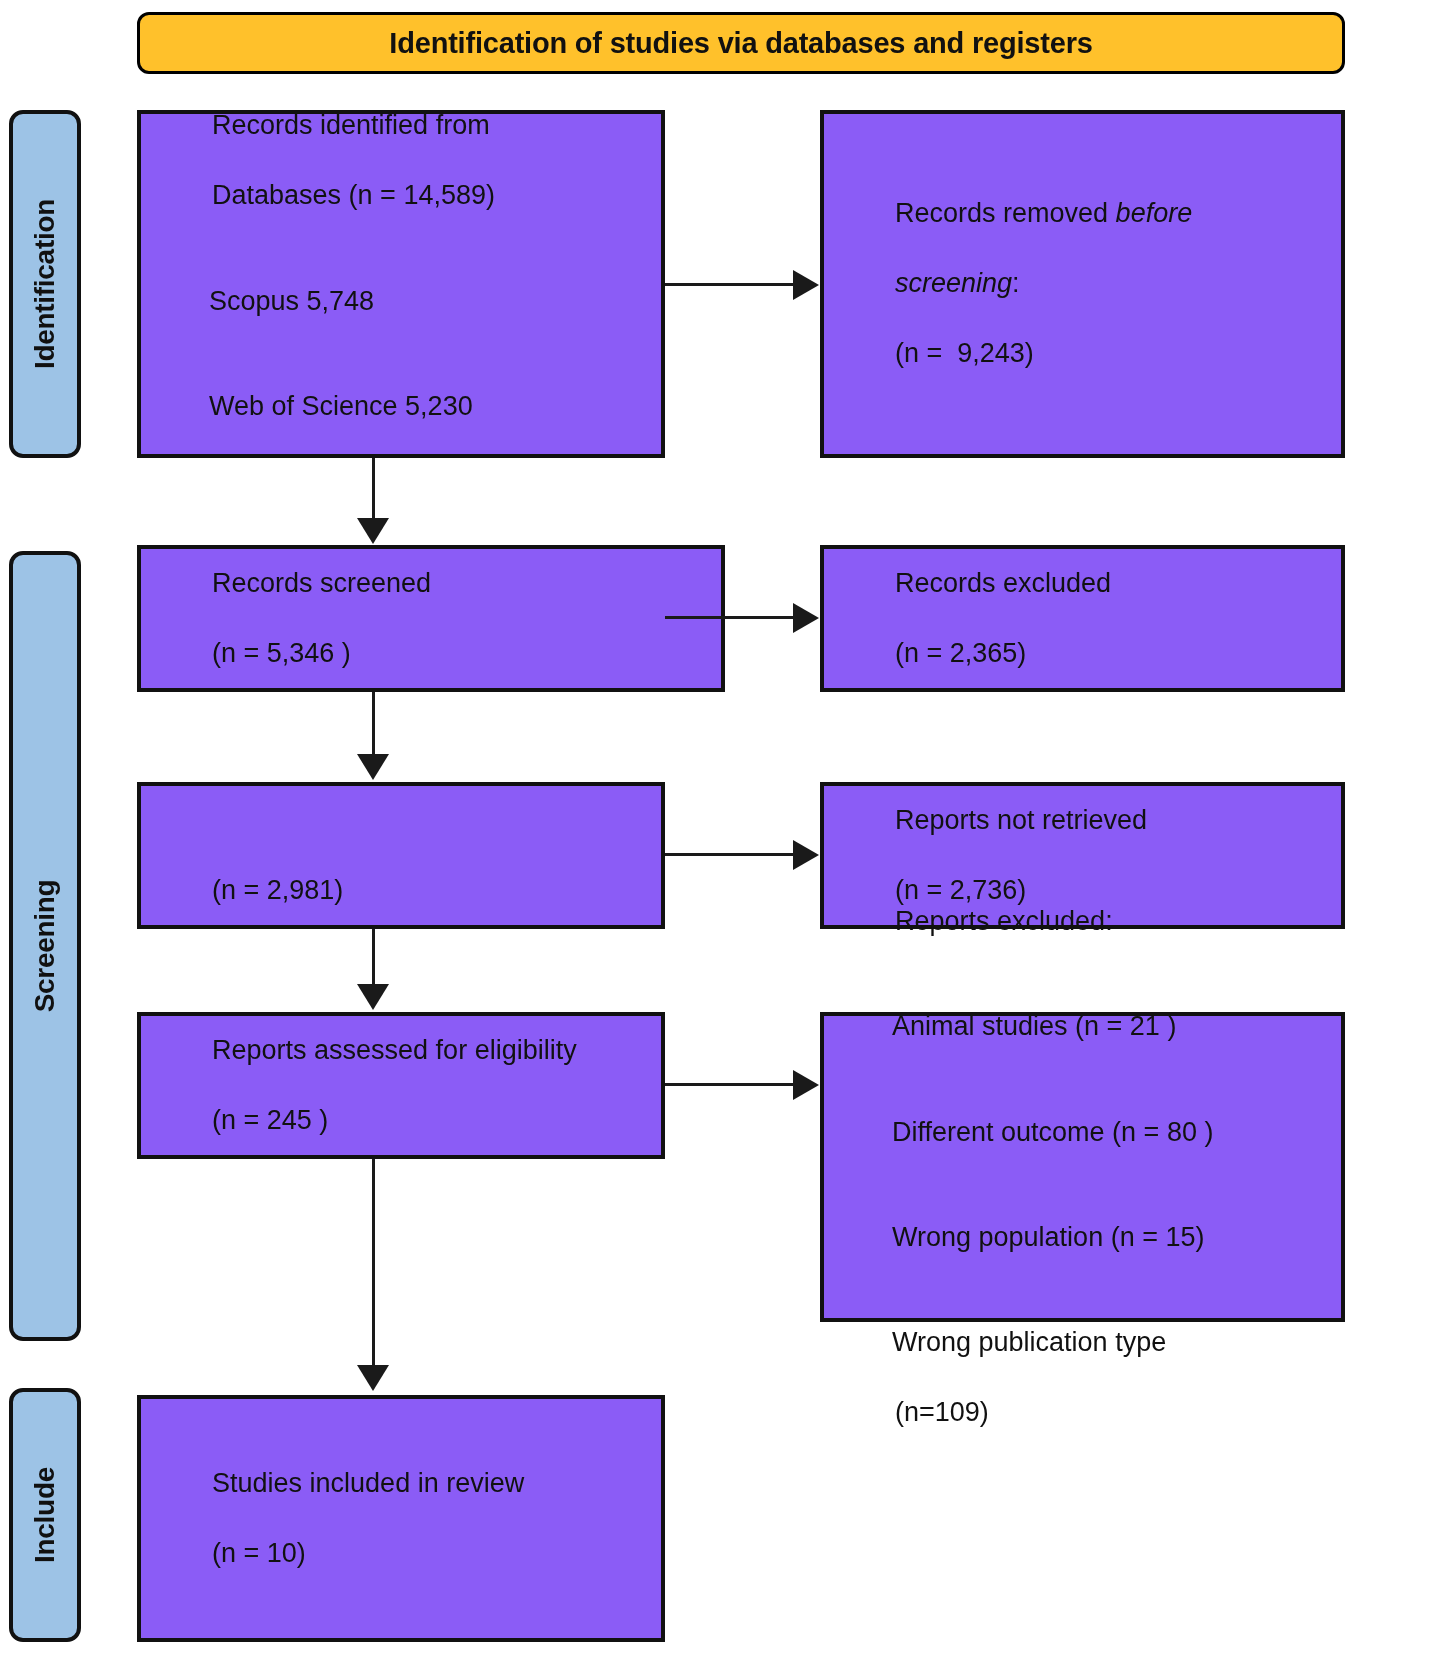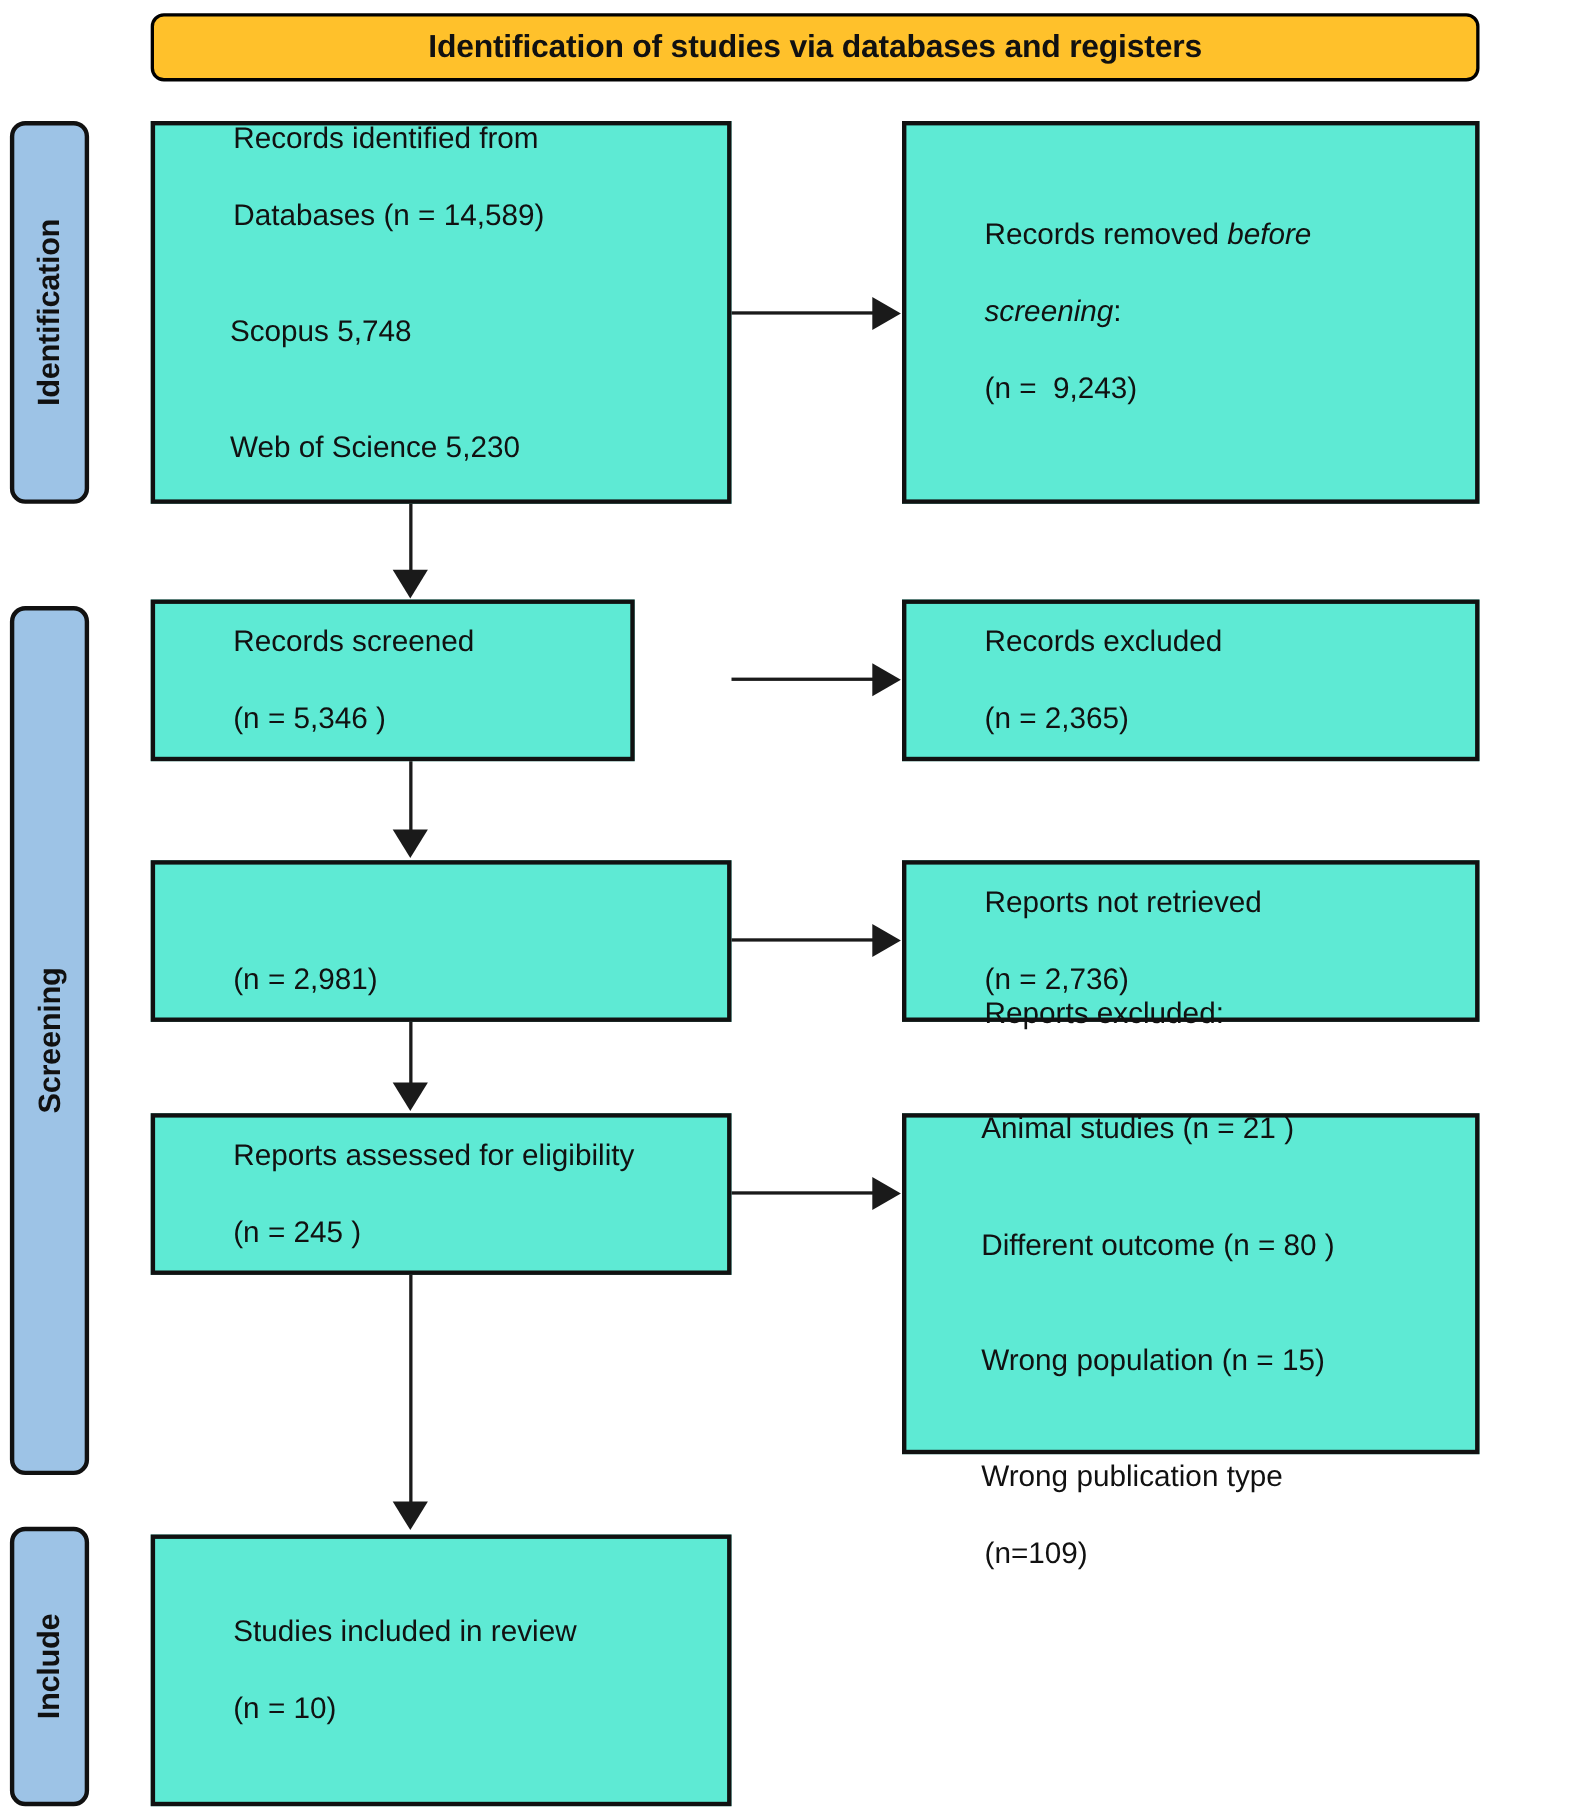--- a/index.html
+++ b/index.html
@@ -62,21 +62,21 @@
     color: #111111;
     letter-spacing: -0.3px;
   }
   #phase-identification { top: 110px;  height: 348px; }
   #phase-screening     { top: 551px;  height: 790px; }
   #phase-include       { top: 1388px; height: 254px; }
 
   
   .box {
     position: absolute;
-    background: #5eead4;
+    background: #8b5cf6;
     border: 4px solid #111111;
     box-sizing: border-box;
     padding: 0;
   }
   .box-inner {
     position: absolute;
     left: 26px;
     right: 14px;
     top: 50%;
     transform: translateY(-50%);
@@ -84,21 +84,21 @@
     line-height: 1.30;
     color: #111111;
     white-space: pre-wrap;
   }
   .ind { display: block; padding-left: 42px; }
   .ital { font-style: italic; }
 
   
   #box-identified   { left: 137px; top: 110px;  width: 528px; height: 348px; }
   #box-removed      { left: 820px; top: 110px;  width: 525px; height: 348px; }
-  #box-screened     { left: 137px; top: 545px;  width: 440px; height: 147px; padding-left: 19px; }
+  #box-screened     { left: 137px; top: 545px;  width: 588px; height: 147px; padding-left: 19px; }
   #box-excluded     { left: 820px; top: 545px;  width: 525px; height: 147px; }
   #box-sought       { left: 137px; top: 782px;  width: 528px; height: 147px; }
   #box-notretrieved { left: 820px; top: 782px;  width: 525px; height: 147px; }
   #box-assessed     { left: 137px; top: 1012px; width: 528px; height: 147px; }
   #box-repexcluded  { left: 820px; top: 1012px; width: 525px; height: 310px; }
   #box-included     { left: 137px; top: 1395px; width: 528px; height: 247px; }
 
   
   .vline {
     position: absolute;

